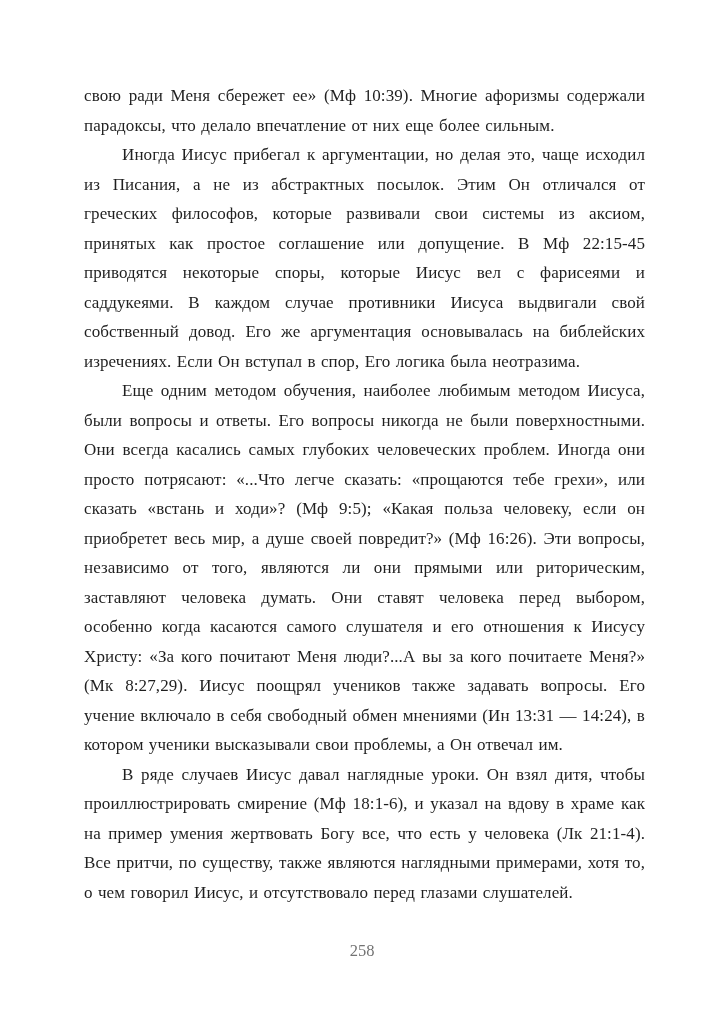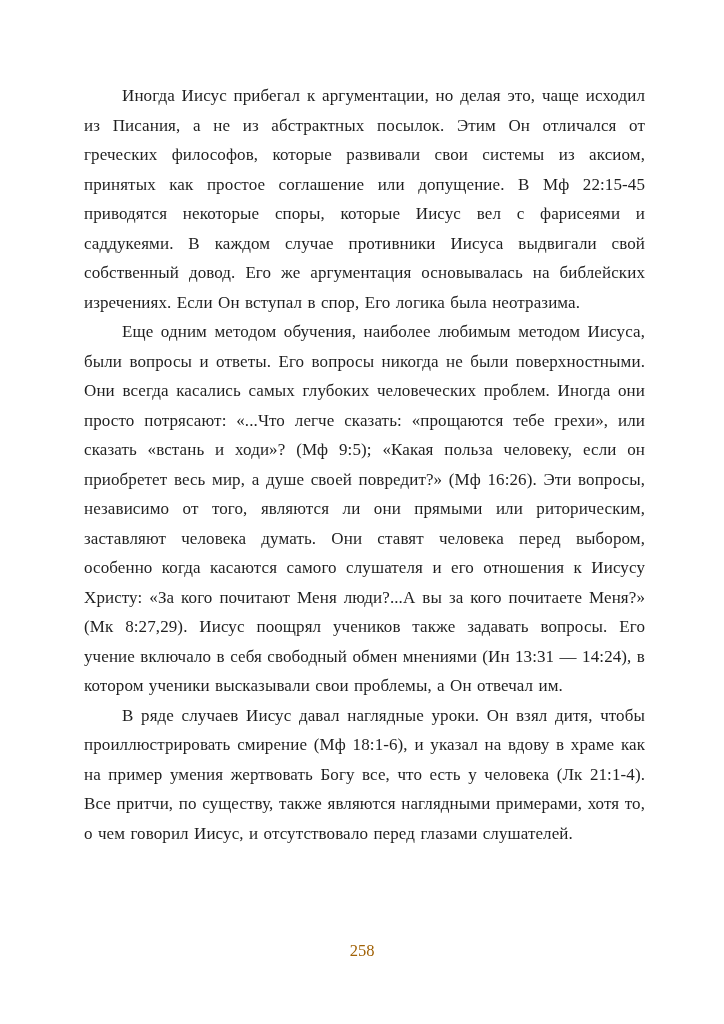--- a/index.html
+++ b/index.html
@@ -35,26 +35,27 @@
   .para.no-indent {
     text-indent: 0;
   }
   .page-number {
     position: absolute;
     top: 941px;
     left: 0;
     width: 100%;
     text-align: center;
     font-size: 16.5px;
-    color: #a16207;
+    color: #737373;
   }
 </style>
 </head>
 <body>
 
 <div class="page">
   <div class="text-block">
+    <p class="para no-indent">свою ради Меня сбережет ее» (Мф 10:39). Многие афоризмы содержали парадоксы, что делало впечатление от них еще более сильным.</p>
     <p class="para">Иногда Иисус прибегал к аргументации, но делая это, чаще исходил из Писания, а не из абстрактных посылок. Этим Он отличался от греческих философов, которые развивали свои системы из аксиом, принятых как простое соглашение или допущение. В Мф 22:15-45 приводятся некоторые споры, которые Иисус вел с фарисеями и саддукеями. В каждом случае противники Иисуса выдвигали свой собственный довод. Его же аргументация основывалась на библейских изречениях. Если Он вступал в спор, Его логика была неотразима.</p>
     <p class="para">Еще одним методом обучения, наиболее любимым методом Иисуса, были вопросы и ответы. Его вопросы никогда не были поверхностными. Они всегда касались самых глубоких человеческих проблем. Иногда они просто потрясают: «...Что легче сказать: «прощаются тебе грехи», или сказать «встань и ходи»? (Мф 9:5); «Какая польза человеку, если он приобретет весь мир, а душе своей повредит?» (Мф 16:26). Эти вопросы, независимо от того, являются ли они прямыми или риторическим, заставляют человека думать. Они ставят человека перед выбором, особенно когда касаются самого слушателя и его отношения к Иисусу Христу: «За кого почитают Меня люди?...А вы за кого почитаете Меня?» (Мк 8:27,29). Иисус поощрял учеников также задавать вопросы. Его учение включало в себя свободный обмен мнениями (Ин 13:31 — 14:24), в котором ученики высказывали свои проблемы, а Он отвечал им.</p>
     <p class="para">В ряде случаев Иисус давал наглядные уроки. Он взял дитя, чтобы проиллюстрировать смирение (Мф 18:1-6), и указал на вдову в храме как на пример умения жертвовать Богу все, что есть у человека (Лк 21:1-4). Все притчи, по существу, также являются наглядными примерами, хотя то, о чем говорил Иисус, и отсутствовало перед глазами слушателей.</p>
   </div>
   <div class="page-number">258</div>
 </div>
 
 </body></html>

